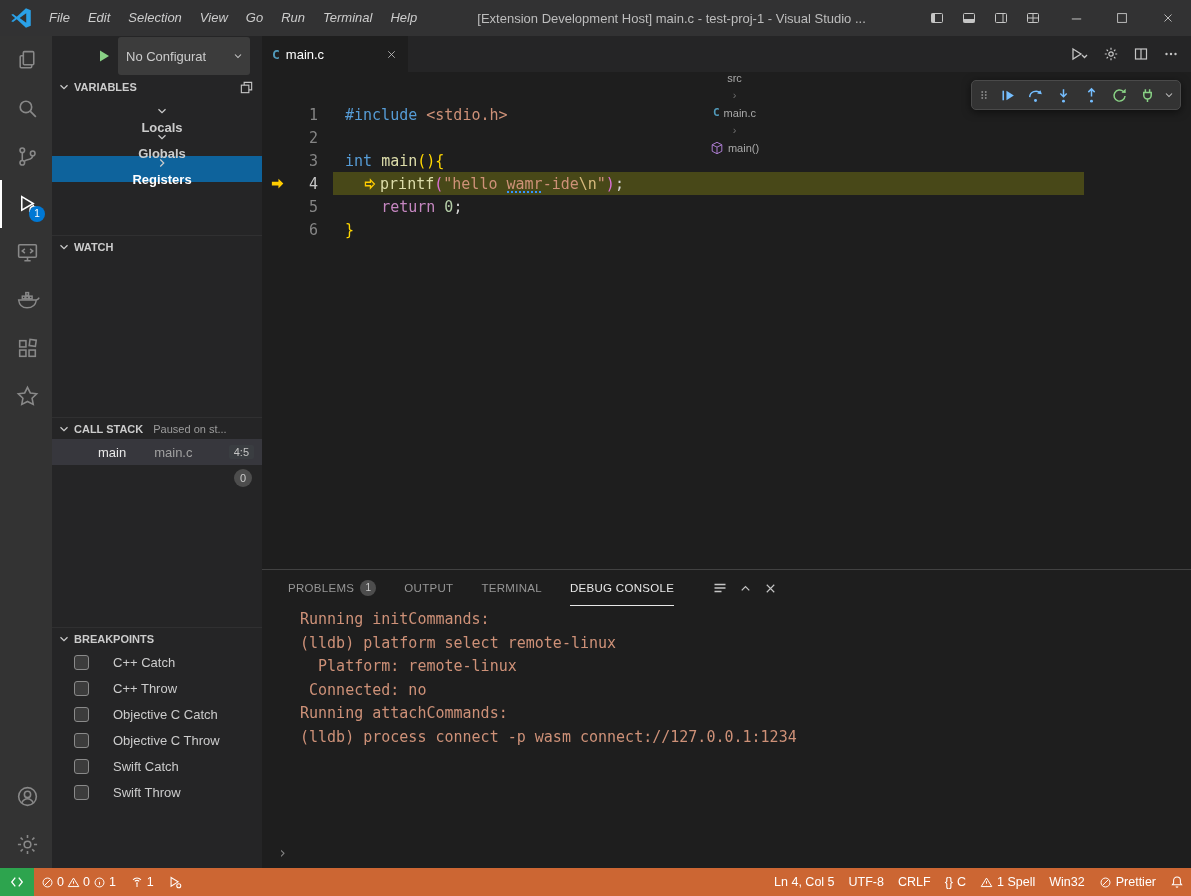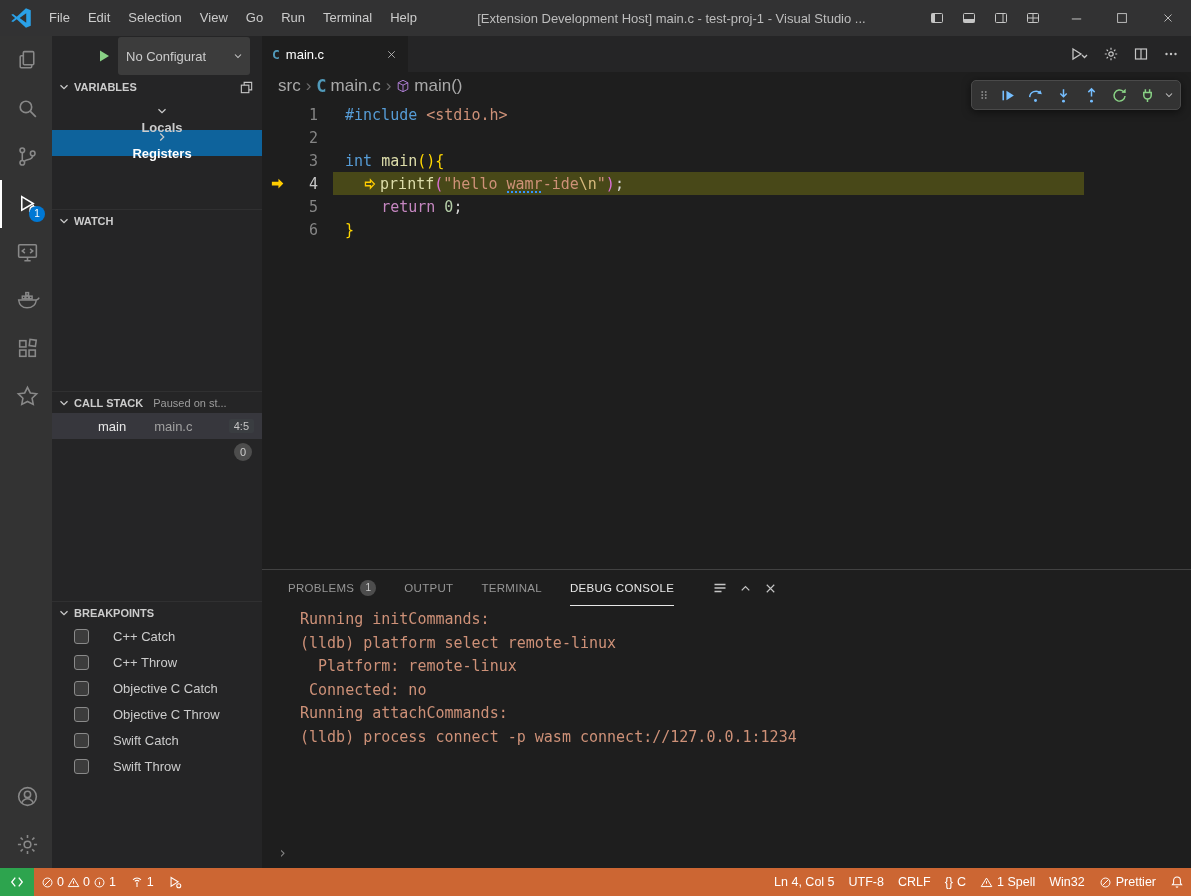--- a/index.html
+++ b/index.html
@@ -4,21 +4,21 @@
 <style>
   * { margin:0; padding:0; box-sizing:border-box; }
   html,body { width:1191px; height:896px; overflow:hidden; background:#1e1e1e;
     font-family:"Liberation Sans", sans-serif; font-size:13px; color:#cccccc; }
   svg { display:block; }
 
   
   .titlebar { height:36px; background:#323233; display:flex; align-items:center; }
   .vscode-logo { width:22px; height:22px; margin:0 8px 0 10px; }
   .menubar { display:flex; height:100%; }
-  .menu-item { padding:0 9px; line-height:36px; color:#cccccc; cursor:default; }
+  .menu-item { padding:0 9px; line-height:36px; color:#cccccc; cursor:default;font-style:italic; }
   .window-title { flex:1; text-align:center; color:#bdbdbd; white-space:nowrap; overflow:hidden; text-overflow:ellipsis; }
   .titlebar-actions { display:flex; align-items:center; gap:4px; padding:0 6px; }
   .tb-icon { width:28px; height:28px; display:flex; align-items:center; justify-content:center; color:#c5c5c5; border-radius:4px; }
   .window-controls { display:flex; height:100%; }
   .win-btn { width:46px; height:100%; display:flex; align-items:center; justify-content:center; color:#cccccc; }
 
   
   .main { display:flex; height:832px; }
 
   
@@ -57,21 +57,21 @@
   .bp-checkbox { width:15px; height:15px; background:#3c3c3c; border:1px solid #8a8a8a; border-radius:3px; }
 
   
   .editor-col { width:929px; display:flex; flex-direction:column; position:relative; background:#1e1e1e; }
   .tabbar { height:36px; background:#252526; display:flex; align-items:stretch; }
   .tab { width:146px; background:#1e1e1e; display:flex; align-items:center; padding:0 10px; gap:6px; color:#ffffff; }
   .c-file-icon { color:#519aba; font-weight:bold; font-family:"DejaVu Sans Mono", monospace; }
   .tab-close { margin-left:auto; color:#c5c5c5; }
   .tab-actions { margin-left:auto; display:flex; align-items:center; gap:6px; padding-right:8px; color:#c5c5c5; }
   .ta-btn { display:flex; align-items:center; justify-content:center; padding:4px; }
-  .breadcrumbs { height:28px; display:flex; align-items:center; padding-left:16px; gap:5px; color:#a9a9a9; font-size:17px; }
+  .breadcrumbs { height:28px; display:flex; align-items:center; padding-left:16px; gap:5px; color:#a9a9a9; font-size:11px;flex-direction:column; }
   .bc-sep { color:#6e6e6e; }
   .bc-item { display:flex; align-items:center; gap:4px; }
 
   .code-area { flex:1; padding-top:3px; font-family:"DejaVu Sans Mono", monospace; font-size:15px; position:relative; }
   .code-line { height:23px; display:flex; align-items:center; position:relative; }
   .gutter-num { width:56px; text-align:right; color:#858585; flex:0 0 56px; z-index:1; }
   .code-line.current .gutter-num { color:#c6c6c6; }
   .code-content { padding-left:27px; white-space:pre; color:#d4d4d4; z-index:1; display:flex; align-items:center; }
   .code-content span { white-space:pre; }
   .line-highlight { position:absolute; left:71px; top:0; width:751px; height:23px; background:rgba(255,255,0,0.19); }
@@ -286,20 +286,28 @@
     </div>
     <div class="tree-rows">
       <div class="tree-row">
         <span class="chev">
             <svg viewBox="0 0 16 16" width="14" height="14" fill="none" stroke="currentColor" stroke-width="1.4">
               <path d="M4 6l4 4 4-4"></path>
             </svg>
           </span>
         <b>Locals</b>
       </div>
+      <div class="tree-row">
+        <span class="chev">
+            <svg viewBox="0 0 16 16" width="14" height="14" fill="none" stroke="currentColor" stroke-width="1.4">
+              <path d="M4 6l4 4 4-4"></path>
+            </svg>
+          </span>
+        <b>Globals</b>
+      </div>
       <div class="tree-row selected">
         <span class="chev">
             <svg viewBox="0 0 16 16" width="14" height="14" fill="none" stroke="currentColor" stroke-width="1.4">
               <path d="M6 4l4 4-4 4"></path>
             </svg>
           </span>
         <b>Registers</b>
       </div>
     </div>
     <div class="filler-vars"></div>

